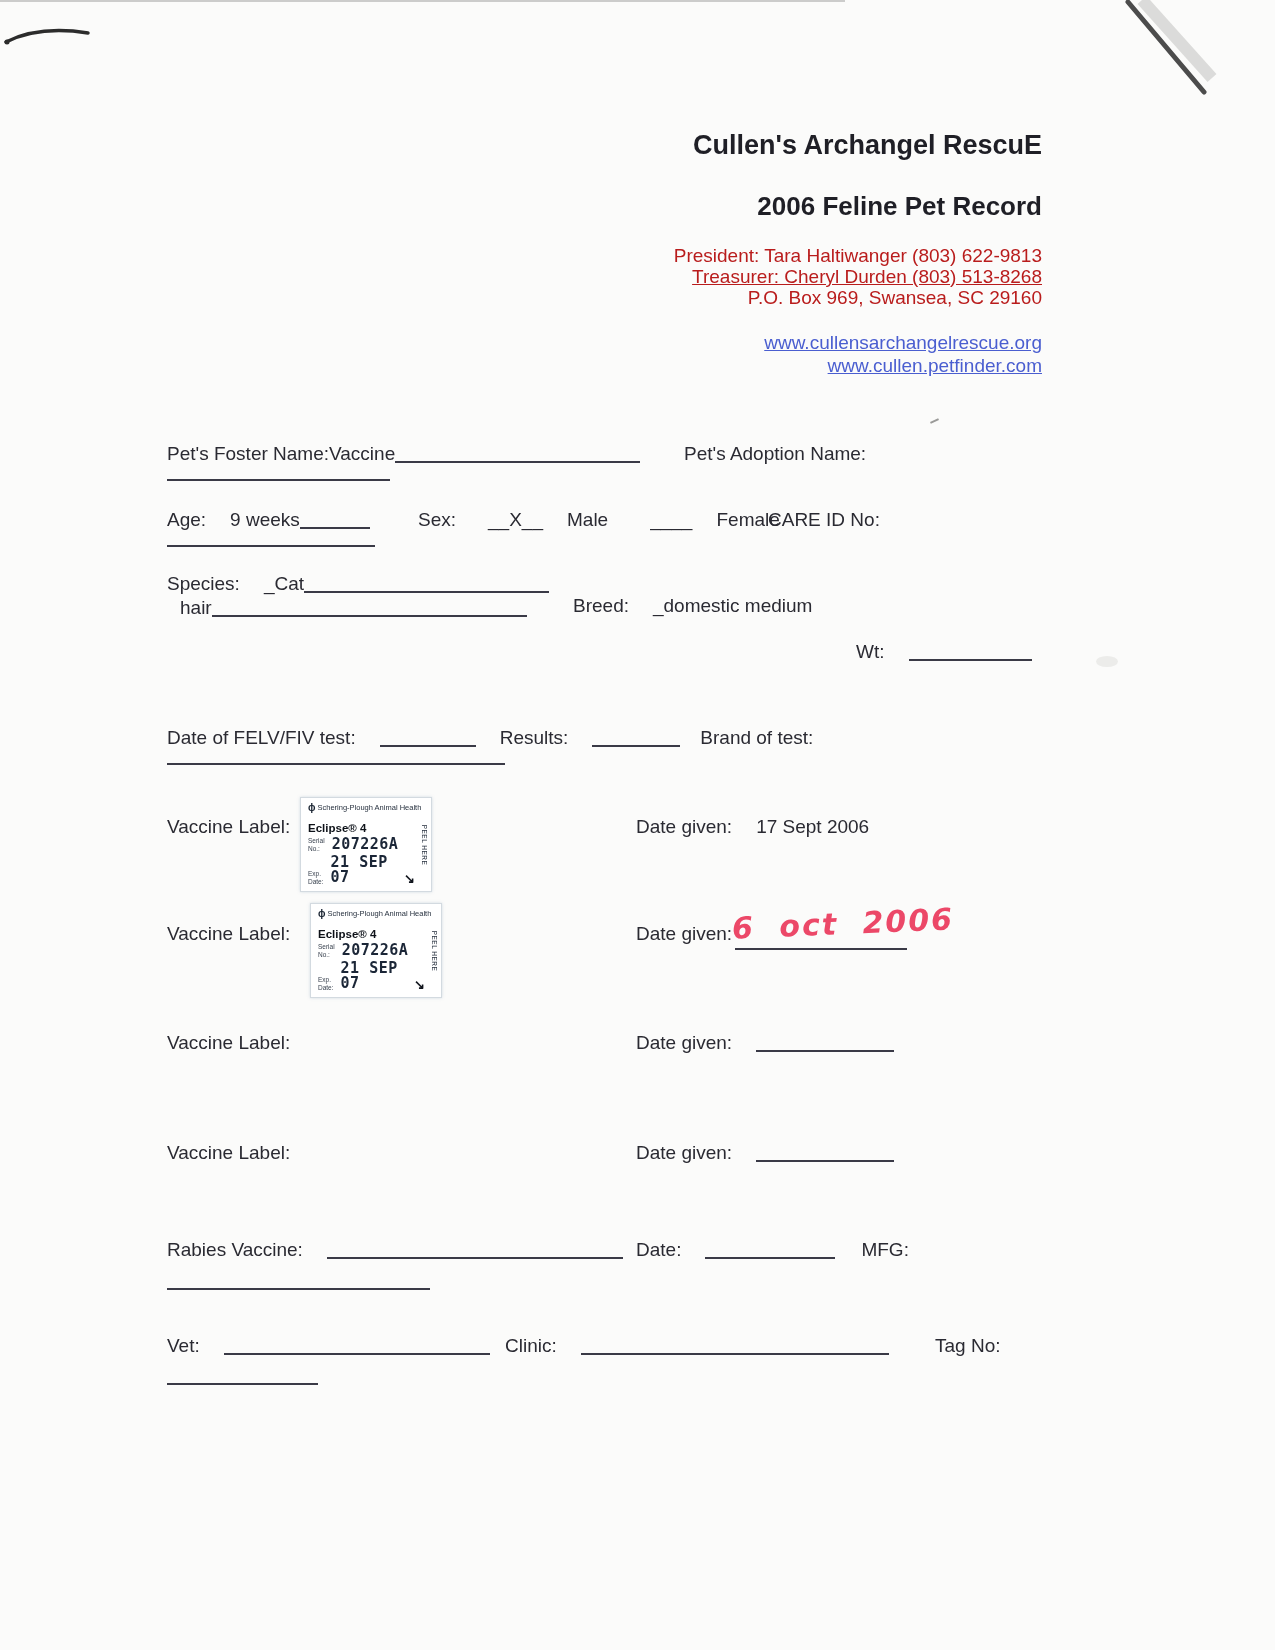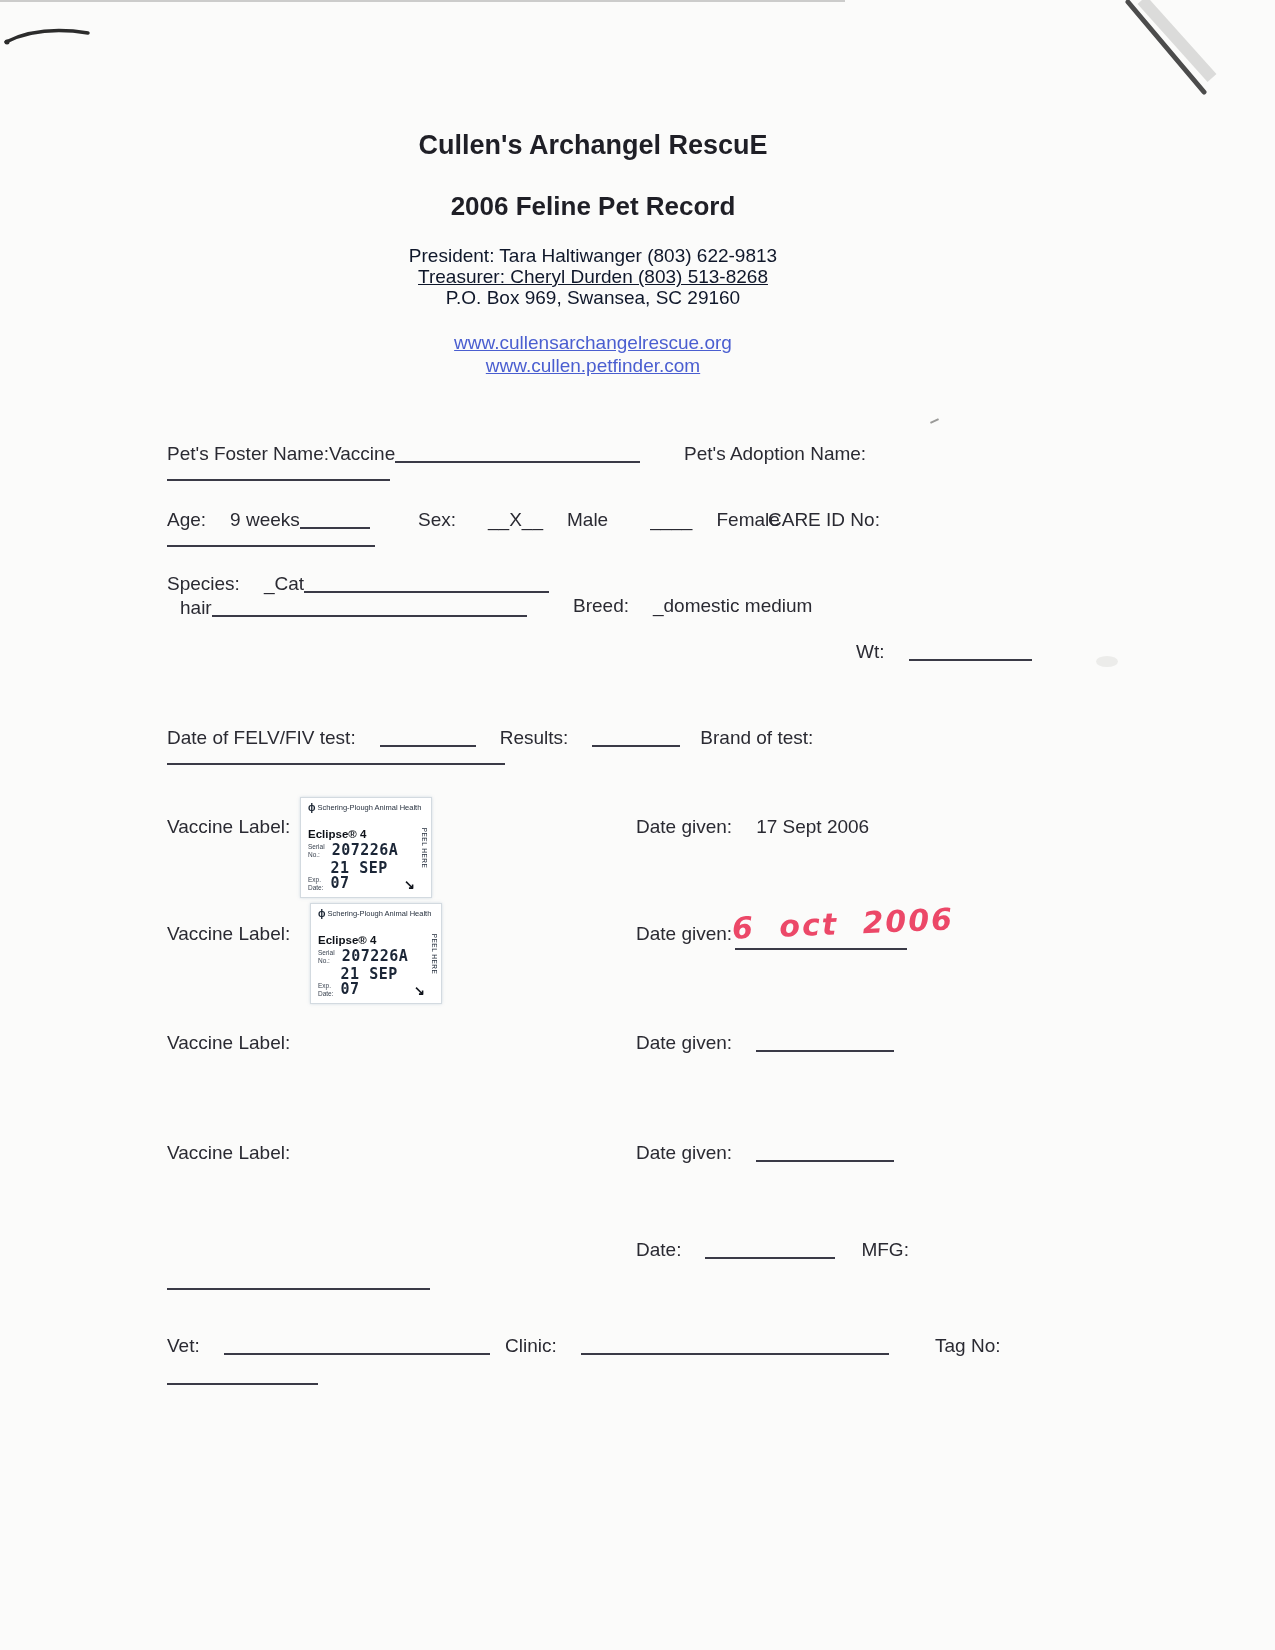--- a/index.html
+++ b/index.html
@@ -5,43 +5,43 @@
   html,body{margin:0;padding:0;background:#e8e8e6;}
   .page{
     position:relative;
     width:1275px;height:1650px;
     margin:0 auto;
     background:#fbfbfa;
     font-family:"Liberation Sans", sans-serif;
     color:#2a2a32;
     overflow:hidden;
   }
-  .center{position:absolute;left:158px;width:870px;text-align:center;white-space:nowrap;}
+  .center{position:absolute;left:172px;width:870px;text-align:right;white-space:nowrap;}
   .org{top:130px;font-size:27px;font-weight:bold;color:#1f1f26;}
   .title2{top:191px;font-size:26px;font-weight:bold;color:#1f1f26;}
-  .contact{font-size:19px;color:#0f172a;}
+  .contact{font-size:19px;color:#b91c1c;}
   .c1{top:245px;} .c2{top:266px;text-decoration:underline;} .c3{top:287px;}
   .weblink{font-size:19px;color:#4a5ed0;text-decoration:underline;}
   .l1{top:332px;} .l2{top:355px;}
 
   .row{position:absolute;font-size:19px;white-space:nowrap;color:#2a2a32;}
   .val{margin-left:0;}
   .gap{margin-left:24px;}
   .bl{display:inline-block;height:4px;border-bottom:2px solid #3a3a46;vertical-align:-3px;}
   .hline{position:absolute;height:0;border-top:2px solid #3a3a46;}
 
   .sticker{
     position:absolute;width:132px;box-sizing:border-box;
     background:#ffffff;border:1px solid #d3dae0;
     box-shadow:0 0 3px rgba(140,165,190,.35);
     padding:5px 16px 6px 7px;
   }
   .mfr{display:flex;align-items:center;gap:2px;font-size:7.5px;color:#27313f;white-space:nowrap;}
   .logo{font-weight:bold;font-size:10px;line-height:8px;color:#1c2634;}
-  .prod{font-size:11.5px;font-weight:bold;color:#0e1219;margin-top:16px;}
+  .prod{font-size:11.5px;font-weight:bold;color:#0e1219;margin-top:10px;}
   .srow{display:flex;align-items:flex-end;gap:7px;margin-top:3px;}
   .tiny{font-size:6.5px;line-height:1.15;white-space:pre-line;color:#39424f;}
   .big{font-size:15px;font-weight:bold;letter-spacing:.5px;color:#1b2637;font-family:"DejaVu Sans Mono", monospace;line-height:1;}
   .arrow{font-size:13px;font-weight:bold;color:#10141c;line-height:1;margin-left:2px;}
   .peel{
     position:absolute;right:3px;top:50%;transform:translateY(-50%);
     writing-mode:vertical-rl;font-size:6.5px;letter-spacing:.5px;color:#27313f;
   }
 
   .hand{
@@ -146,20 +146,21 @@
   <div class="row" style="top:923px;left:636px"><span>Date given:</span></div>
   <span class="hand" style="top:906px;left:732px">6 oct 2006</span>
   <div class="hline" style="top:948px;left:735px;width:172px"></div>
 
   <div class="row" style="top:1032px;left:167px"><span>Vaccine Label:</span></div>
   <div class="row" style="top:1032px;left:636px"><span>Date given:</span><span class="bl gap" style="width:138px"></span></div>
 
   <div class="row" style="top:1142px;left:167px"><span>Vaccine Label:</span></div>
   <div class="row" style="top:1142px;left:636px"><span>Date given:</span><span class="bl gap" style="width:138px"></span></div>
 
+  <div class="row" style="top:1239px;left:167px"><span>Rabies Vaccine:</span><span class="bl gap" style="width:296px"></span></div>
   <div class="row" style="top:1239px;left:636px"><span>Date:</span><span class="bl gap" style="width:130px"></span><span style="margin-left:26px">MFG:</span></div>
   <div class="hline" style="top:1288px;left:167px;width:263px"></div>
 
   <div class="row" style="top:1335px;left:167px"><span>Vet:</span><span class="bl gap" style="width:266px"></span></div>
   <div class="row" style="top:1335px;left:505px"><span>Clinic:</span><span class="bl gap" style="width:308px"></span></div>
   <div class="row" style="top:1335px;left:935px"><span>Tag No:</span></div>
   <div class="hline" style="top:1383px;left:167px;width:151px"></div>
 
 </div>
 

